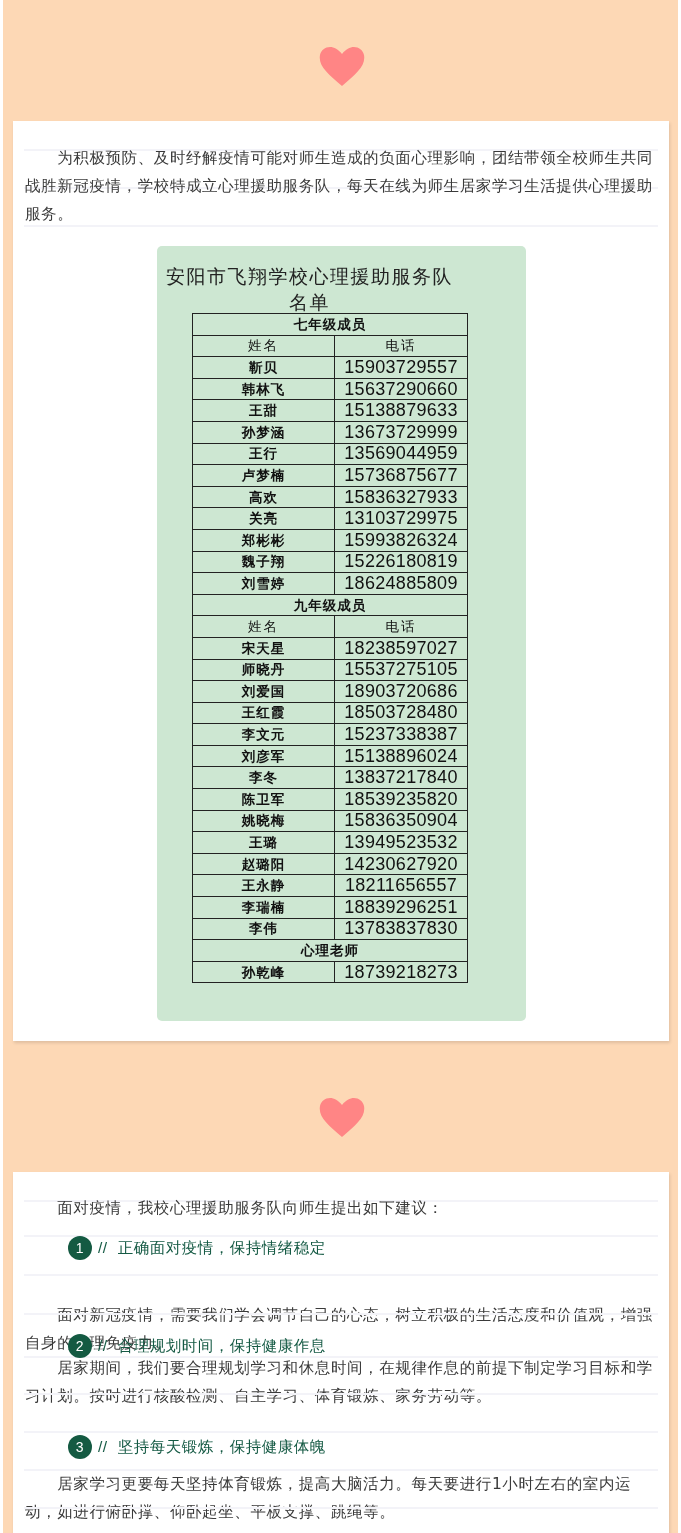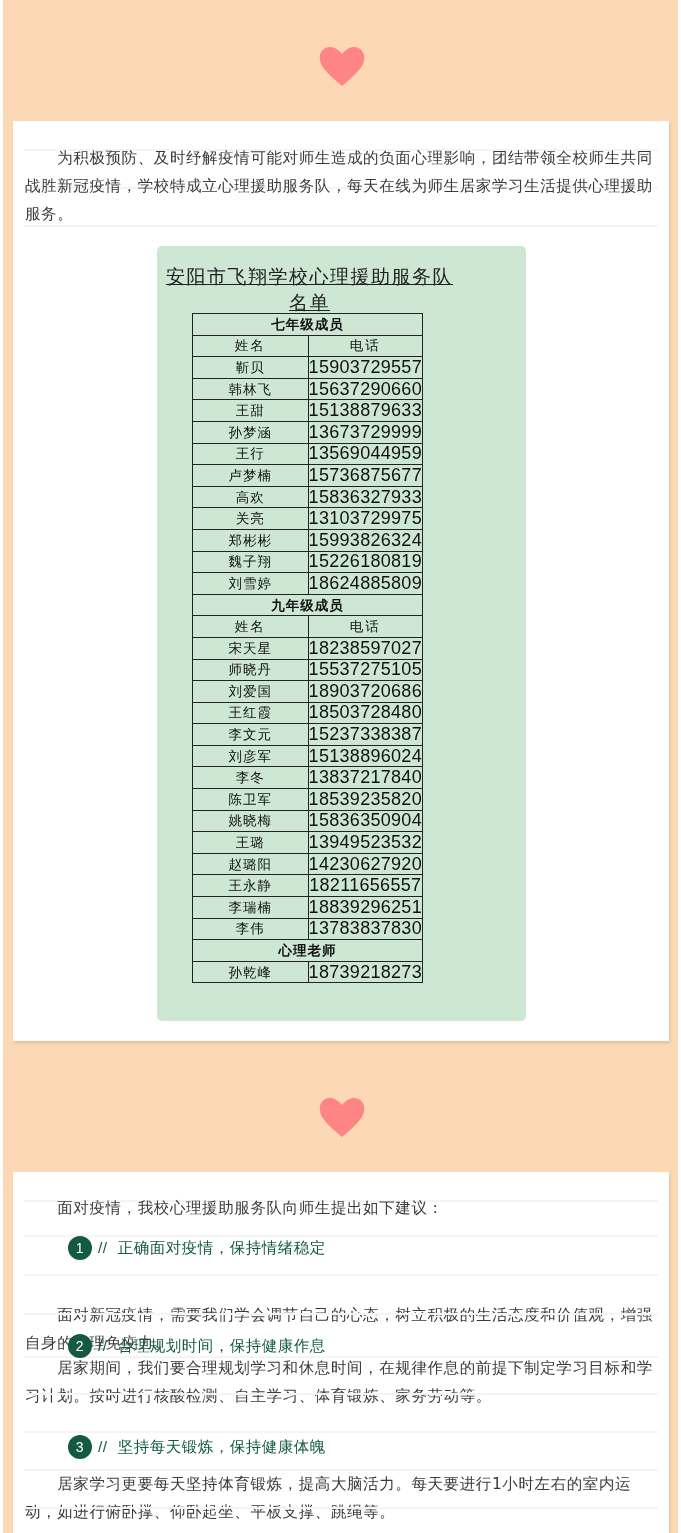--- a/index.html
+++ b/index.html
@@ -44,39 +44,38 @@
     border-radius: 5px;
   }
   .green-title {
     position: absolute;
     left: 0; top: 18px; width: 305px;
     text-align: center;
     font-family: "DejaVu Serif", "Liberation Serif", serif;
     font-size: 19px;
     letter-spacing: 1.5px;
     color: #222;
-    text-decoration: underline;
   }
   table.roster {
     position: absolute;
     left: 35px; top: 67px;
-    width: 231px;
+    width: 276px;
     border-collapse: collapse;
     font-family: "DejaVu Serif", "Liberation Serif", serif;
     font-size: 13.5px;
     color: #111;
   }
   table.roster td {
     border: 1px solid #222;
     height: 21.6px;
     padding: 0;
     text-align: center;
     line-height: 19px;
   }
-  table.roster td.name { width: 142px; font-weight: normal; letter-spacing: 1px; }
+  table.roster td.name { width: 142px; font-weight: bold; letter-spacing: 1px; }
   table.roster td.phone { font-family: "Liberation Sans", sans-serif; font-size: 18px; letter-spacing: 0.3px; }
   table.roster td.section { font-weight: bold; letter-spacing: 1px; }
   table.roster td.hdr { font-weight: normal; letter-spacing: 2px; }
   .tip-head {
     position: absolute; left: 55px;
     display: flex; align-items: center;
     font-size: 15.5px;
     color: #155a44;
     letter-spacing: 0.5px;
   }

